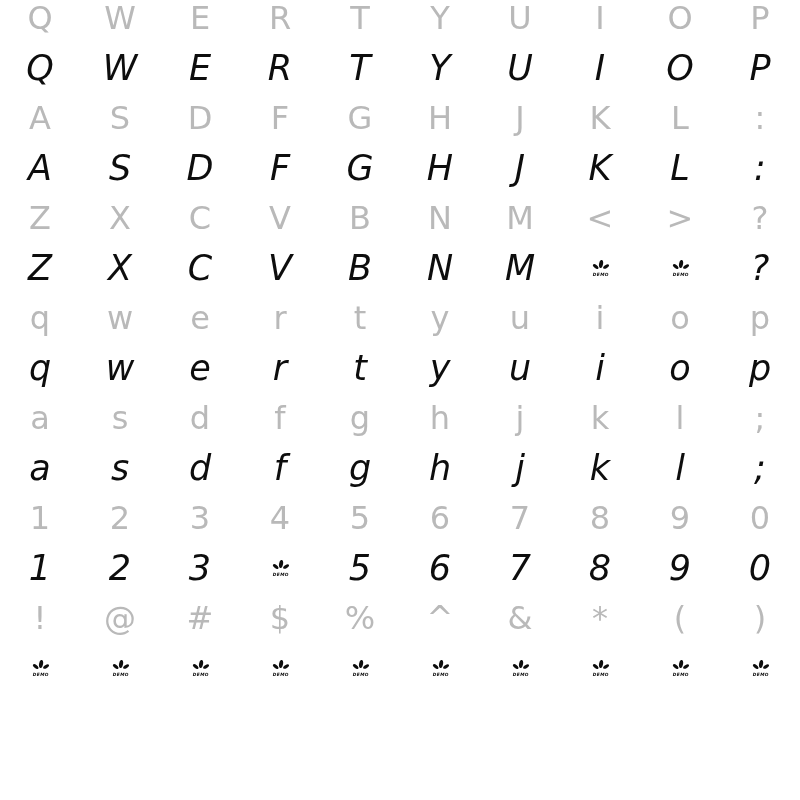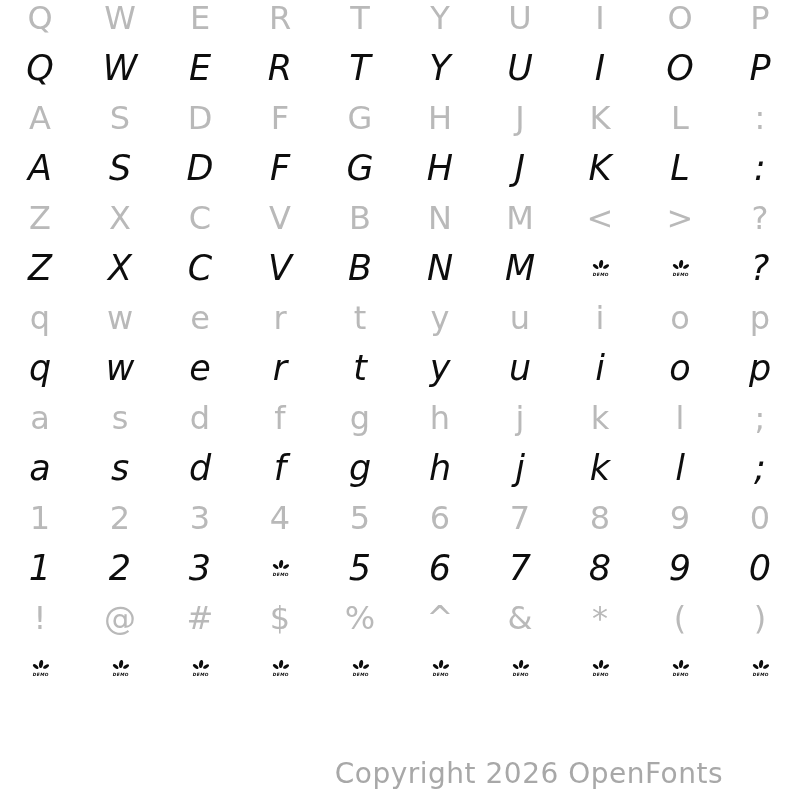--- a/index.html
+++ b/index.html
@@ -372,14 +372,13 @@
         <ellipse cx="10.6" cy="4.2" rx="2.1" ry="4.3" transform="rotate(10 10.6 4.2)"></ellipse>
         <ellipse cx="4.9" cy="6.9" rx="1.7" ry="3.5" transform="rotate(-50 4.9 6.9)"></ellipse>
         <ellipse cx="15.9" cy="6.9" rx="1.7" ry="3.5" transform="rotate(58 15.9 6.9)"></ellipse>
       </g>
       <text class="demo-label" x="10.4" y="16.6" text-anchor="middle" font-family="DejaVu Sans, sans-serif" font-size="4.6" font-weight="bold" letter-spacing="0.4" fill="currentColor">DEMO</text>
     </svg>
   </span>
 </span>
       </div>
     </div>
-  <div class="copyright">Copyright 2026 OpenFonts</div>
 </div>
 
 </body></html>

